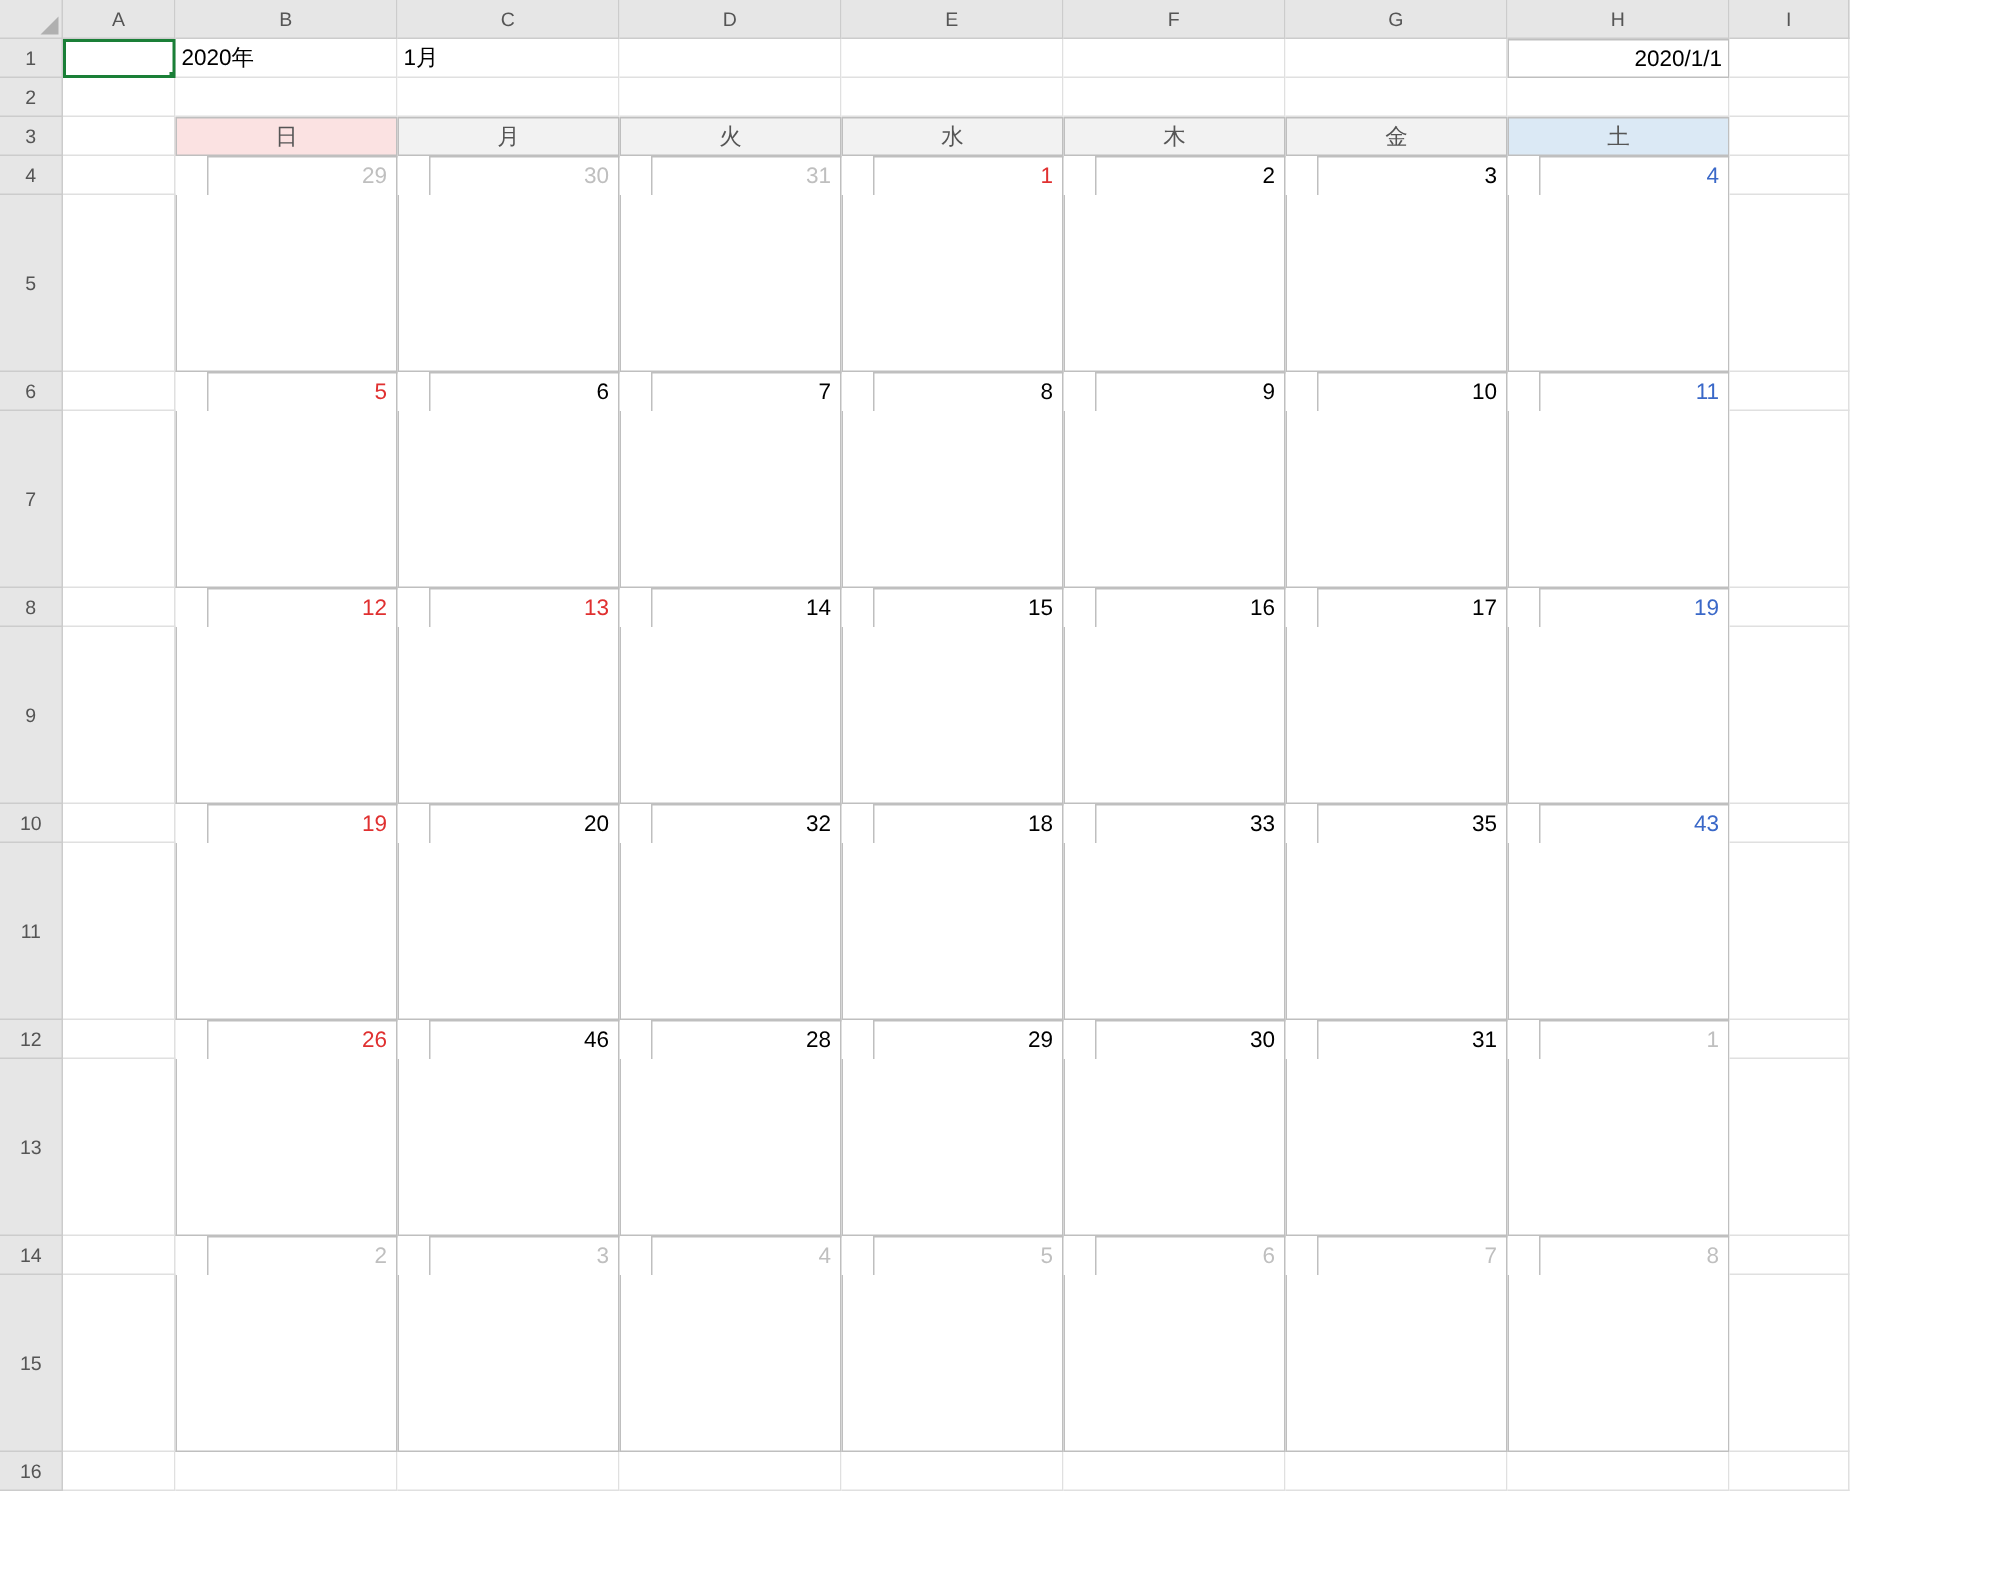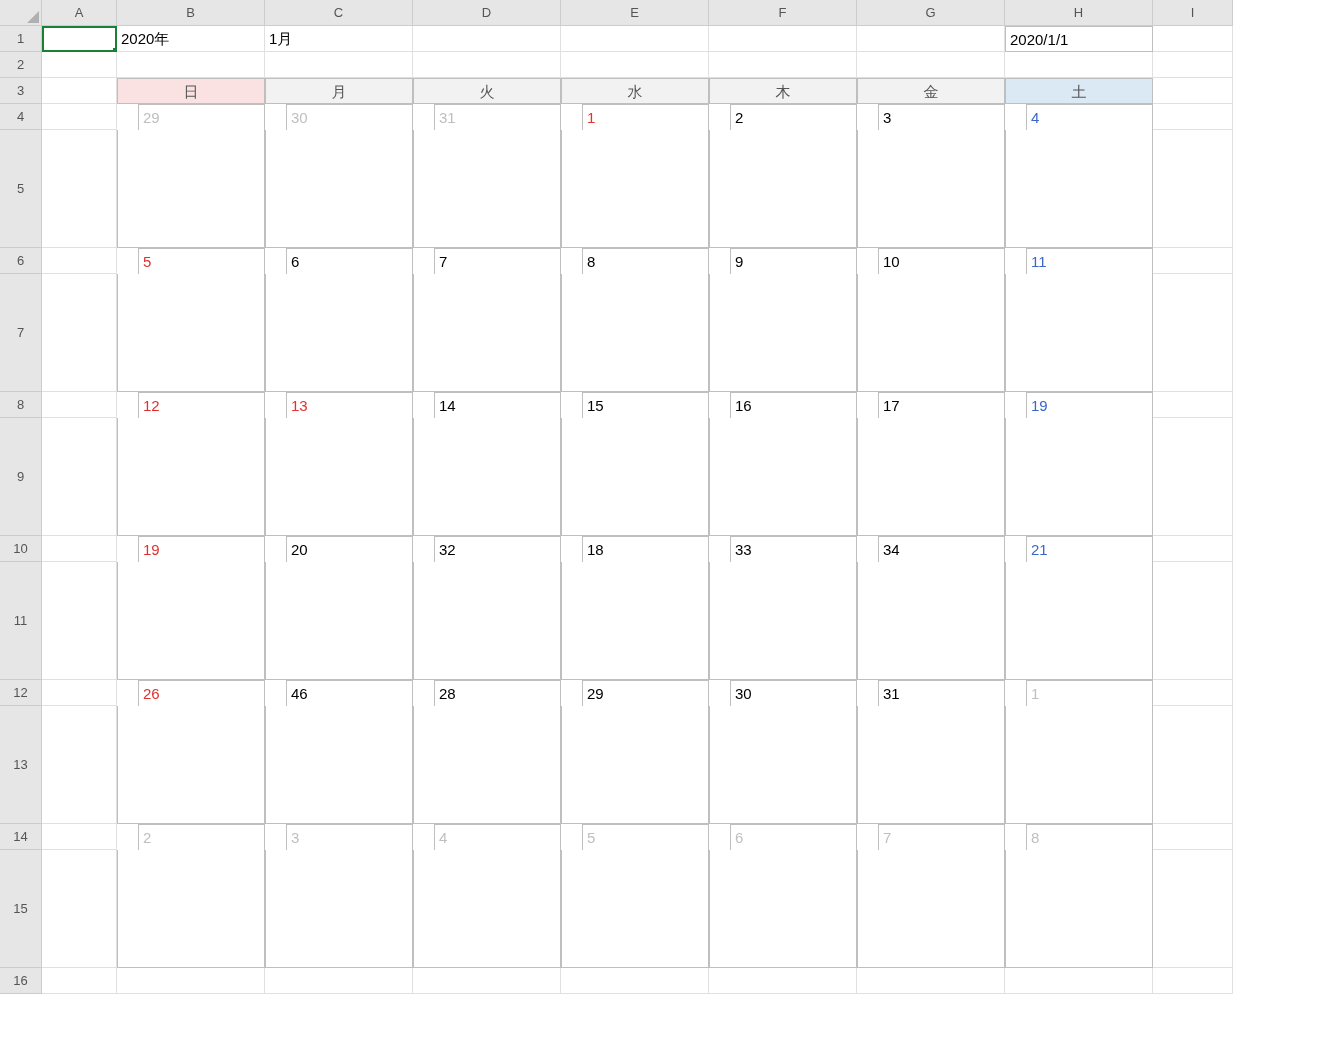--- a/index.html
+++ b/index.html
@@ -79,34 +79,35 @@
     }
     .dayhead {
       background: #f2f2f2;
       text-align: center;
       color: #555;
       border: 1px solid #bfbfbf;
     }
     .dayhead-sun { background: #fbe2e2; }
     .dayhead-sat { background: #dbe9f5; }
     .daynum {
+      text-align: right;
       border: 1px solid #bfbfbf;
       border-bottom: none;
       padding-right: 6px;
       font-size: 15px;
       margin-left: 21px;
     }
     .daybody {
       border: 1px solid #bfbfbf;
       border-top: none;
     }
     .muted { color: #bfbfbf; }
     .red { color: #e03030; }
     .blue { color: #3a68c8; }
-    .txt-r { }
+    .txt-r { text-align: right; }
     .cell-date {
       border: 1px solid #bfbfbf;
     }
   </style>
 </head>
 <body>
 
 <div class="sheet" id="sheet">
     <div class="corner"></div>
     <div class="colhead">A</div>
@@ -208,22 +209,22 @@
     <div class="cell h-tall daybody"></div>
     <div class="cell h-tall daybody"></div>
     <div class="cell h-tall"></div>
     <div class="rowhead h-std">10</div>
     <div class="cell h-std"></div>
     <div class="cell h-std daynum red">19</div>
     <div class="cell h-std daynum ">20</div>
     <div class="cell h-std daynum ">32</div>
     <div class="cell h-std daynum ">18</div>
     <div class="cell h-std daynum ">33</div>
-    <div class="cell h-std daynum ">34</div>
-    <div class="cell h-std daynum blue">21</div>
+    <div class="cell h-std daynum ">35</div>
+    <div class="cell h-std daynum blue">43</div>
     <div class="cell h-std"></div>
     <div class="rowhead h-tall">11</div>
     <div class="cell h-tall"></div>
     <div class="cell h-tall daybody"></div>
     <div class="cell h-tall daybody"></div>
     <div class="cell h-tall daybody"></div>
     <div class="cell h-tall daybody"></div>
     <div class="cell h-tall daybody"></div>
     <div class="cell h-tall daybody"></div>
     <div class="cell h-tall daybody"></div>

